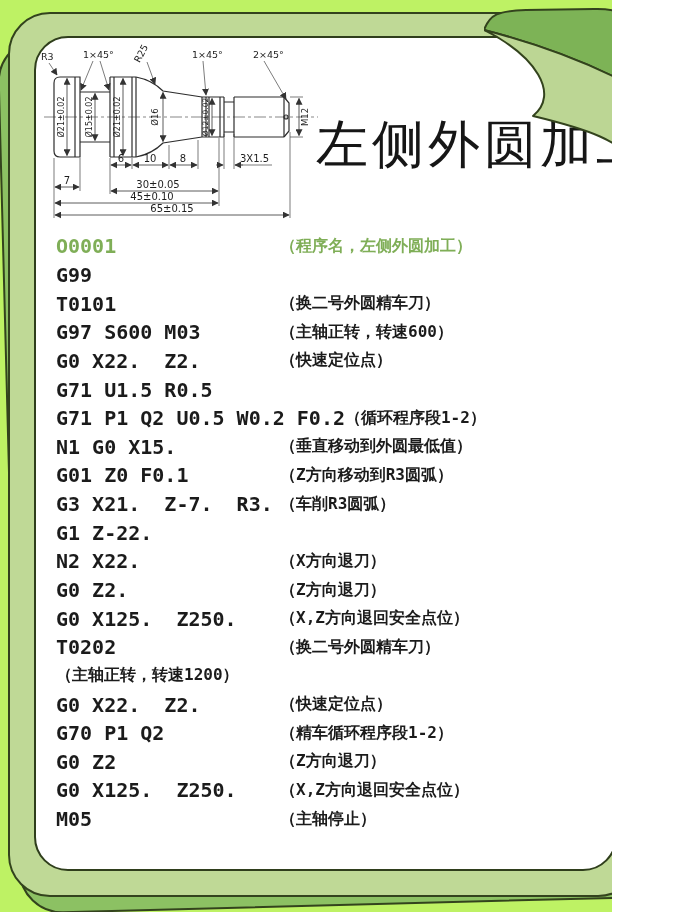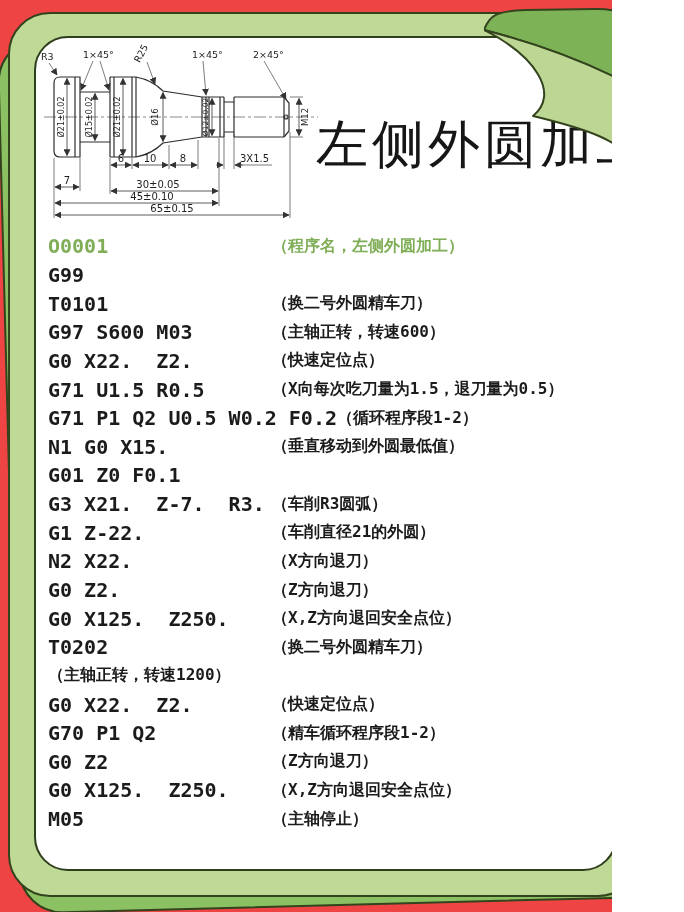--- a/index.html
+++ b/index.html
@@ -1,16 +1,16 @@
 <!DOCTYPE html>
 <html style="--card-green: #bfd996; --back-green: #8cc163; --flap-light: #bcd694; --flap-dark: #7db356; --outline: #33431d; --panel-border: #2f3e1c; --text-black: #1b1b1b; --program-green: #7fae57;"><head>
 <meta charset="utf-8">
 <style>
   html,body{margin:0;padding:0;background:#ffffff;}
-  #stage{position:relative;width:612px;height:912px;background:#ef4444;overflow:hidden;
+  #stage{position:relative;width:612px;height:912px;background:#bef264;overflow:hidden;
          font-family:"DejaVu Sans",sans-serif;}
   
   #back-card{position:absolute;left:8px;top:30px;width:650px;height:872px;
              background:var(--back-green);border:2px solid var(--outline);
              border-radius:44px;transform:rotate(-1.5deg);}
   #main-card{position:absolute;left:8px;top:12px;width:632px;height:885px;
              background:var(--card-green);border:2px solid var(--outline);
              border-radius:42px;box-sizing:border-box;}
   #inner-panel{position:absolute;left:34px;top:36px;width:583px;height:835px;
              background:#ffffff;border:2.5px solid var(--panel-border);
@@ -21,21 +21,21 @@
   #drawing-svg text{fill:#1d1d1d;font-family:"DejaVu Sans",sans-serif;}
   .ol{fill:none;stroke:#2d2d2d;stroke-width:1.2;}
   .thin{fill:none;stroke:#444;stroke-width:0.7;}
   .dim{fill:none;stroke:#333;stroke-width:0.8;marker-start:url(#arr);marker-end:url(#arr);}
   .lead{fill:none;stroke:#444;stroke-width:0.7;marker-end:url(#arr);}
   
   #page-title{position:absolute;left:280px;top:72px;width:312px;text-align:center;
              font-family:"DejaVu Serif","Liberation Serif",serif;font-size:52px;
              letter-spacing:4px;color:#161616;white-space:nowrap;}
   
-  #program-listing{position:absolute;left:12px;top:194px;width:562px;}
+  #program-listing{position:absolute;left:20px;top:194px;width:562px;}
   .prog-row{display:flex;align-items:center;height:28.65px;
             color:var(--text-black);}
   .prog-row .code{min-width:224px;font-family:"DejaVu Sans Mono","Liberation Mono",monospace;
             font-weight:bold;font-size:20px;white-space:pre;}
   .prog-row .comment{font-family:"DejaVu Sans Mono","Liberation Mono",monospace;
             font-weight:bold;font-size:16px;white-space:pre;}
   .prog-row.hl{color:var(--program-green);}
 </style>
 </head>
 <body>
@@ -165,40 +165,39 @@
         <div class="prog-row">
           <span class="code">G97 S600 M03</span>
           <span class="comment">（主轴正转，转速600）</span>
         </div>
         <div class="prog-row">
           <span class="code">G0 X22.  Z2.</span>
           <span class="comment">（快速定位点）</span>
         </div>
         <div class="prog-row">
           <span class="code">G71 U1.5 R0.5</span>
-          <span class="comment">（X向每次吃刀量为1.5，退刀量为0.5）</span>
         </div>
         <div class="prog-row">
           <span class="code">G71 P1 Q2 U0.5 W0.2 F0.2</span>
           <span class="comment">（循环程序段1-2）</span>
         </div>
         <div class="prog-row">
           <span class="code">N1 G0 X15.</span>
           <span class="comment">（垂直移动到外圆最低值）</span>
         </div>
         <div class="prog-row">
           <span class="code">G01 Z0 F0.1</span>
+          <span class="comment">（Z方向移动到R3圆弧）</span>
         </div>
         <div class="prog-row">
           <span class="code">G3 X21.  Z-7.  R3.</span>
           <span class="comment">（车削R3圆弧）</span>
         </div>
         <div class="prog-row">
           <span class="code">G1 Z-22.</span>
-          <span class="comment">（车削直径21的外圆）</span>
         </div>
         <div class="prog-row">
           <span class="code">N2 X22.</span>
           <span class="comment">（X方向退刀）</span>
         </div>
         <div class="prog-row">
           <span class="code">G0 Z2.</span>
           <span class="comment">（Z方向退刀）</span>
         </div>
         <div class="prog-row">

